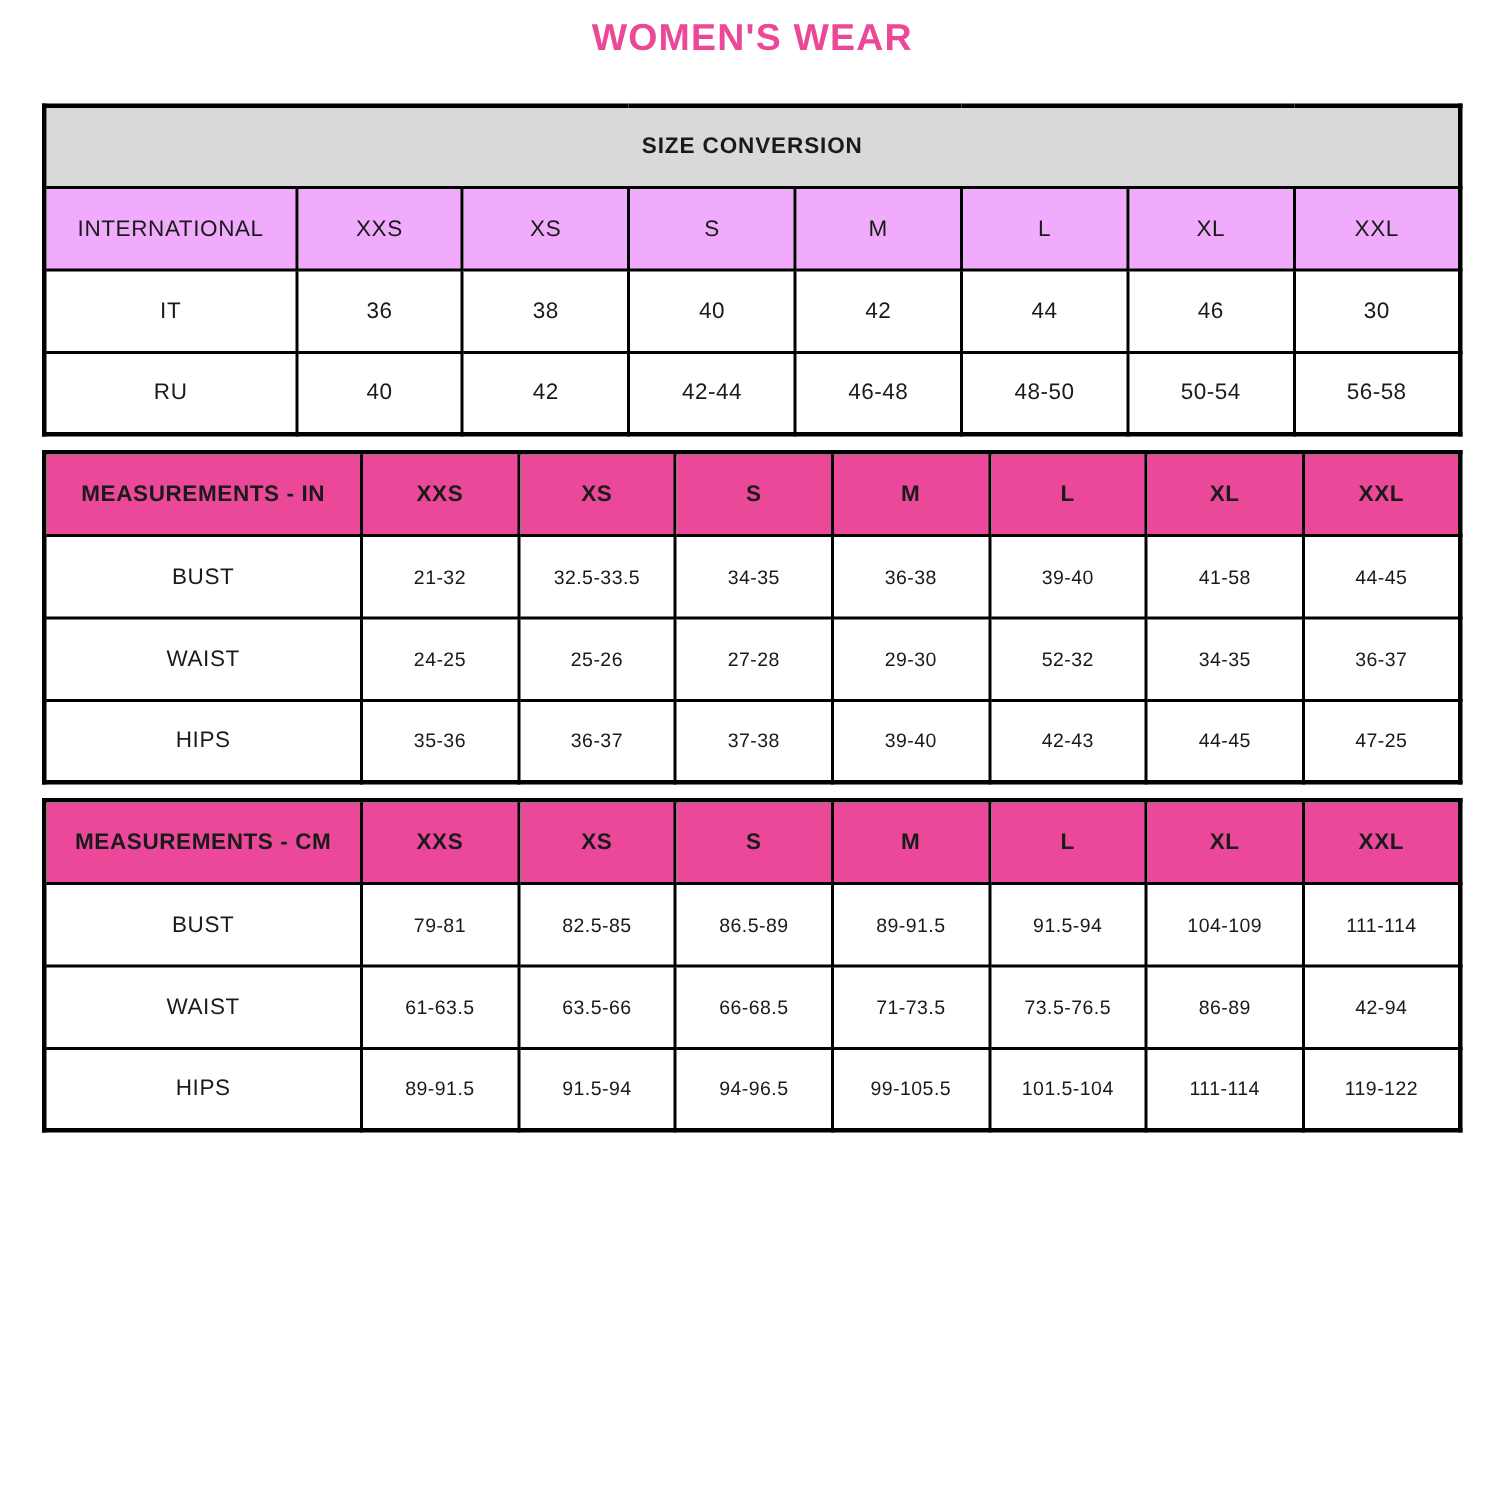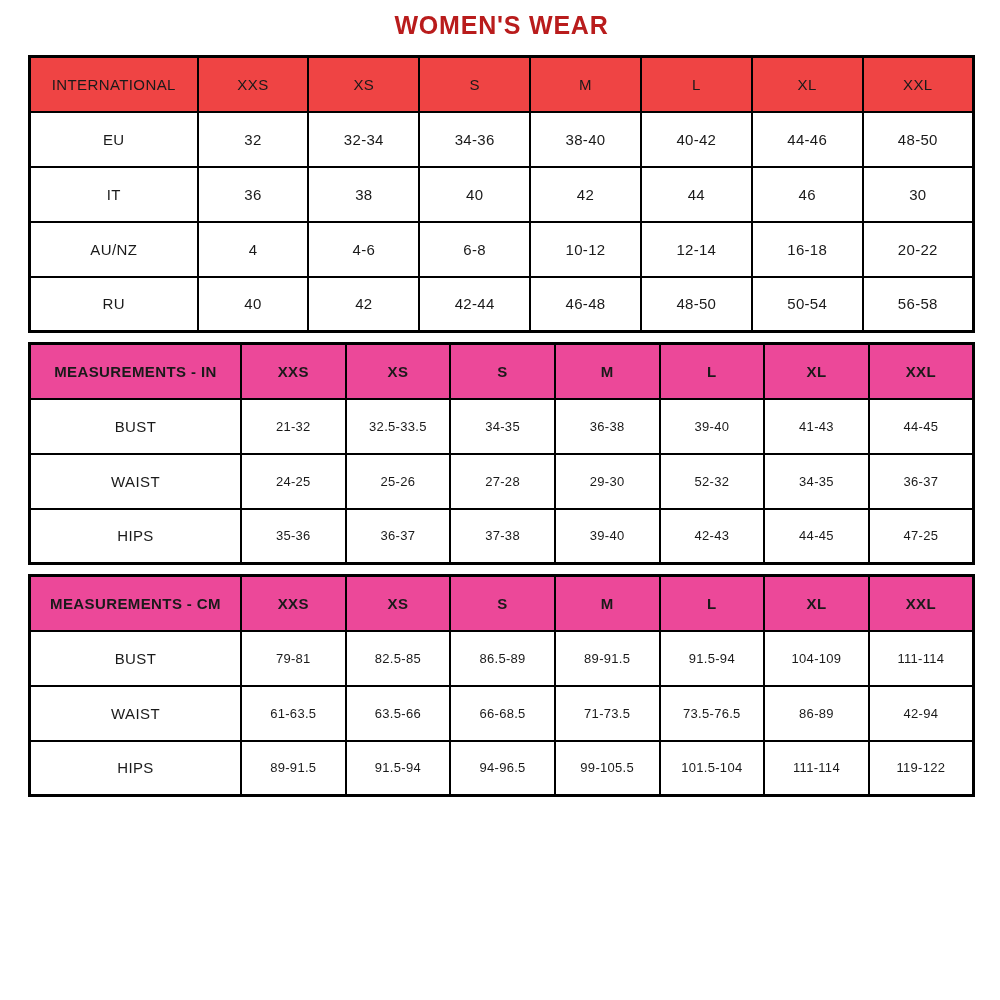--- a/index.html
+++ b/index.html
@@ -9,22 +9,22 @@
     color: #1a1a1a;
     height: 1000px;
   }
   .page { padding: 11px 25px 0 28px; }
 
   h1.page-title {
     text-align: center;
     font-size: 25px;
     font-weight: bold;
     letter-spacing: 0.8px;
-    color: #b91c1c;
-    margin-bottom: 15px;
+    color: #ec4899;
+    margin-bottom: 29px;
   }
 
   table.tbl {
     width: 100%;
     border-collapse: collapse;
     table-layout: fixed;
     margin-bottom: 9px;
     border: 3px solid #000;
   }
   .tbl th, .tbl td {
@@ -41,21 +41,21 @@
     font-weight: bold;
     letter-spacing: 0.6px;
     height: 54px;
   }
   
   .conversion col.label-col { width: 17.8%; }
   .measure    col.label-col { width: 22.4%; }
 
   
   .conversion tr.cols th {
-    background: #ef4444;
+    background: #f0abfc;
     font-weight: normal;
     font-size: 15px;
     letter-spacing: 0.4px;
   }
   
   .measure tr.cols th {
     background: #ec4899;
     font-weight: bold;
     font-size: 15px;
     letter-spacing: 0.4px;
@@ -76,61 +76,44 @@
         <col class="label-col">
         <col>
         <col>
         <col>
         <col>
         <col>
         <col>
         <col>
       </colgroup>
       <thead>
+        <tr>
+          <th colspan="8" class="banner">SIZE CONVERSION</th>
+        </tr>
         <tr class="cols">
           <th>INTERNATIONAL</th>
           <th>XXS</th>
           <th>XS</th>
           <th>S</th>
           <th>M</th>
           <th>L</th>
           <th>XL</th>
           <th>XXL</th>
         </tr>
       </thead>
       <tbody>
         <tr>
-          <td class="row-label">EU</td>
-          <td>32</td>
-          <td>32-34</td>
-          <td>34-36</td>
-          <td>38-40</td>
-          <td>40-42</td>
-          <td>44-46</td>
-          <td>48-50</td>
-        </tr>
-        <tr>
           <td class="row-label">IT</td>
           <td>36</td>
           <td>38</td>
           <td>40</td>
           <td>42</td>
           <td>44</td>
           <td>46</td>
           <td>30</td>
-        </tr>
-        <tr>
-          <td class="row-label">AU/NZ</td>
-          <td>4</td>
-          <td>4-6</td>
-          <td>6-8</td>
-          <td>10-12</td>
-          <td>12-14</td>
-          <td>16-18</td>
-          <td>20-22</td>
         </tr>
         <tr>
           <td class="row-label">RU</td>
           <td>40</td>
           <td>42</td>
           <td>42-44</td>
           <td>46-48</td>
           <td>48-50</td>
           <td>50-54</td>
           <td>56-58</td>
@@ -162,21 +145,21 @@
         </tr>
       </thead>
       <tbody>
         <tr>
           <td class="row-label">BUST</td>
           <td>21-32</td>
           <td>32.5-33.5</td>
           <td>34-35</td>
           <td>36-38</td>
           <td>39-40</td>
-          <td>41-43</td>
+          <td>41-58</td>
           <td>44-45</td>
         </tr>
         <tr>
           <td class="row-label">WAIST</td>
           <td>24-25</td>
           <td>25-26</td>
           <td>27-28</td>
           <td>29-30</td>
           <td>52-32</td>
           <td>34-35</td>

